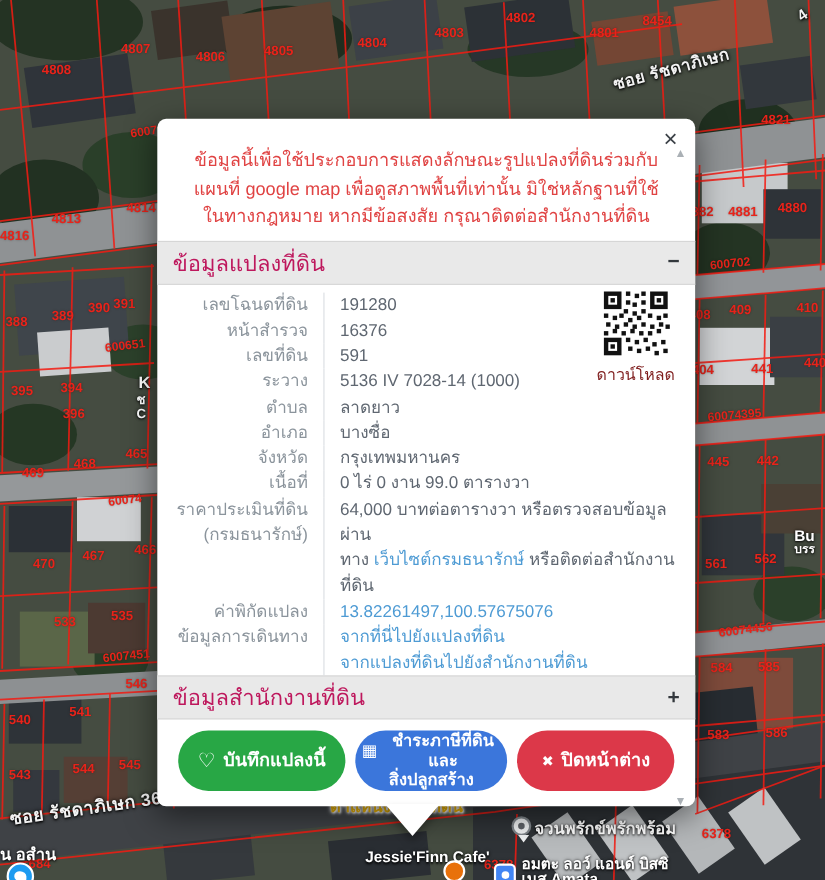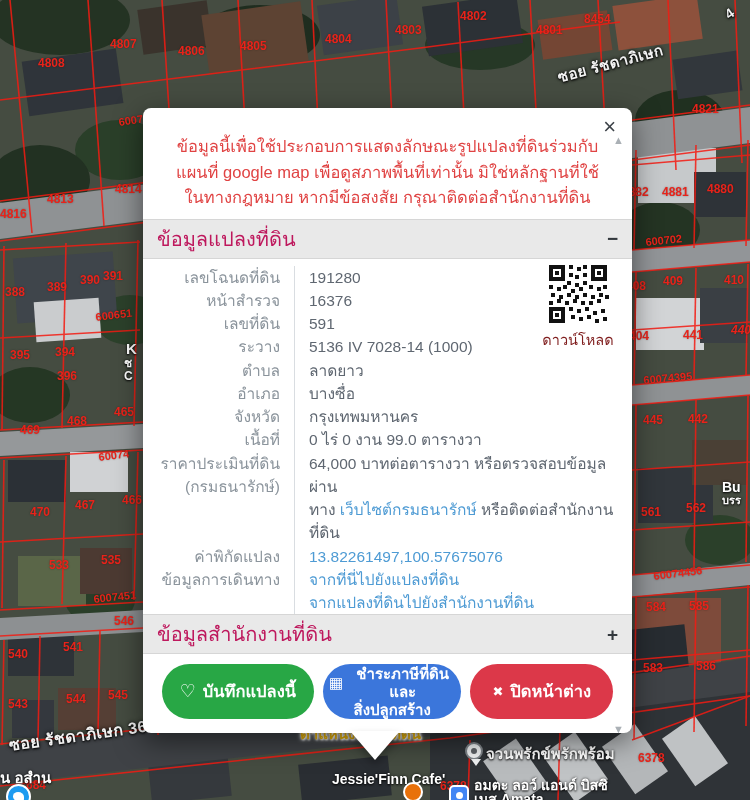--- a/index.html
+++ b/index.html
@@ -256,21 +256,21 @@
       <span class="map-label lbl-p" style="left: 26px; top: 779px;">684</span>
       <span class="map-label lbl-p" style="left: 622px; top: 186px;">4882</span>
       <span class="map-label lbl-p" style="left: 662px; top: 186px;">4881</span>
       <span class="map-label lbl-p" style="left: 707px; top: 183px;">4880</span>
       <span class="map-label lbl-rn" style="left: 645px; top: 237px; transform: rotate(-6deg);">600702</span>
       <span class="map-label lbl-p" style="left: 626px; top: 280px;">408</span>
       <span class="map-label lbl-p" style="left: 663px; top: 275px;">409</span>
       <span class="map-label lbl-p" style="left: 724px; top: 274px;">410</span>
       <span class="map-label lbl-p" style="left: 629px; top: 330px;">404</span>
       <span class="map-label lbl-p" style="left: 683px; top: 329px;">441</span>
-      <span class="map-label lbl-p" style="left: 731px; top: 324px; font-style: italic;">440</span>
+      <span class="map-label lbl-p" style="left: 731px; top: 324px;">440</span>
       <span class="map-label lbl-rn" style="left: 643px; top: 375px; transform: rotate(-5deg);">60074395</span>
       <span class="map-label lbl-p" style="left: 643px; top: 414px;">445</span>
       <span class="map-label lbl-p" style="left: 688px; top: 413px;">442</span>
       <span class="map-label lbl-p" style="left: 641px; top: 506px;">561</span>
       <span class="map-label lbl-p" style="left: 686px; top: 502px;">562</span>
       <span class="map-label lbl-rn" style="left: 653px; top: 571px; transform: rotate(-7deg);">60074456</span>
       <span class="map-label lbl-p" style="left: 646px; top: 601px;">584</span>
       <span class="map-label lbl-p" style="left: 689px; top: 600px;">585</span>
       <span class="map-label lbl-p" style="left: 643px; top: 662px;">583</span>
       <span class="map-label lbl-p" style="left: 696px; top: 660px;">586</span>

